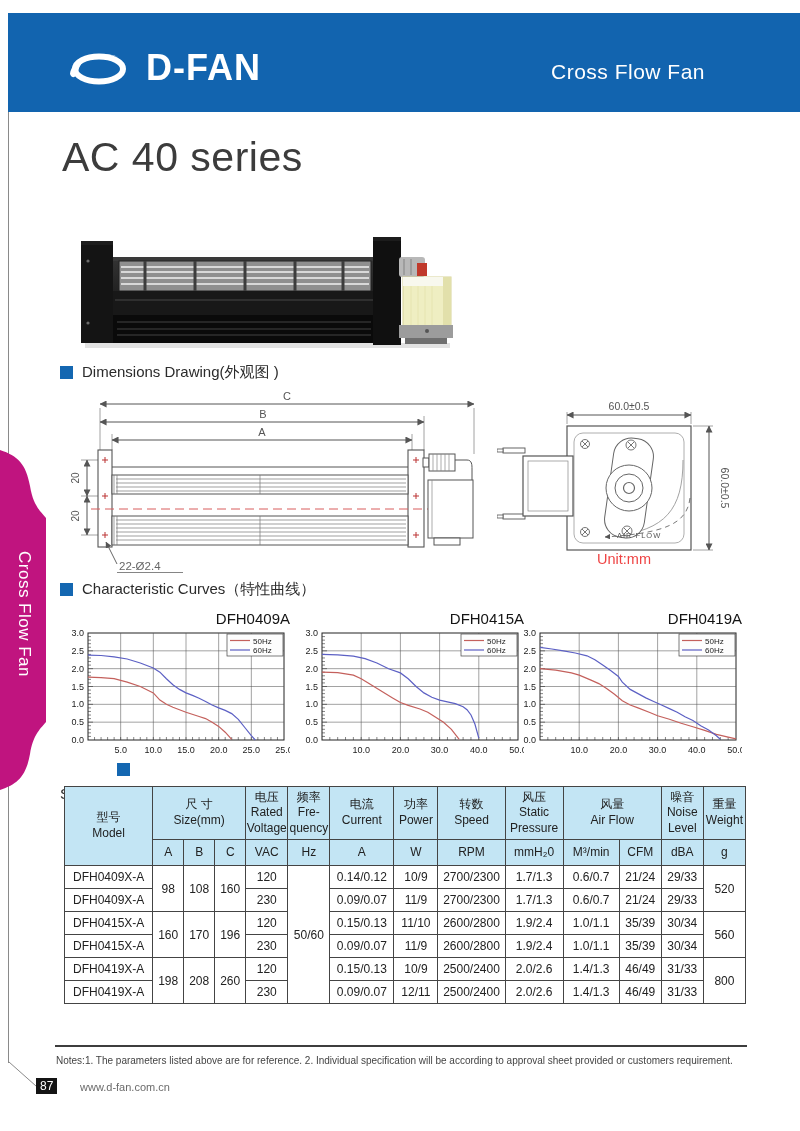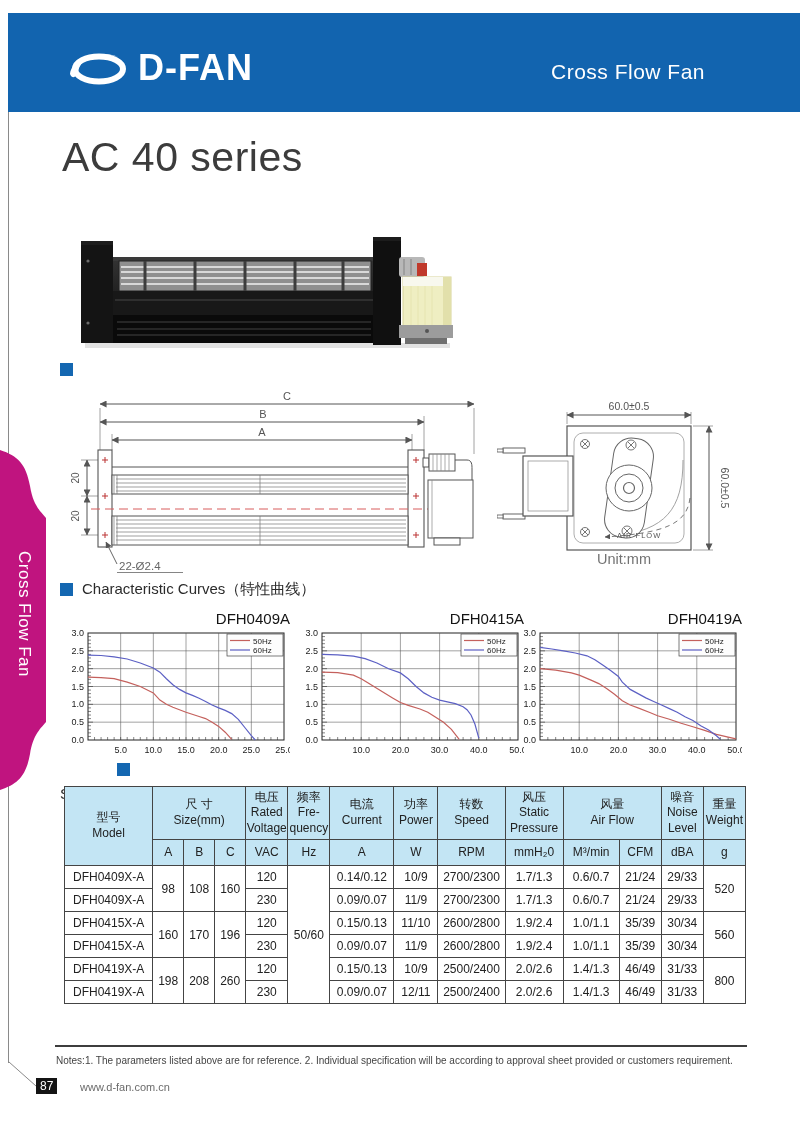--- a/index.html
+++ b/index.html
@@ -4,33 +4,33 @@
 <style>
   html,body{margin:0;padding:0;}
   body{width:800px;height:1131px;position:relative;background:#fff;
        font-family:"Liberation Sans",sans-serif;overflow:hidden;color:#222;}
   .abs{position:absolute;}
 
   
   .header{position:absolute;left:8px;top:13px;width:792px;height:99px;background:#1264af;
           display:flex;align-items:center;justify-content:space-between;
           padding:0 95px 0 60px;box-sizing:border-box;}
-  .brand{display:flex;align-items:center;gap:12px;transform:translateY(5px);}
+  .brand{display:flex;align-items:center;gap:20px;transform:translateY(5px);}
   .brand-name{color:#fff;font-size:36px;font-weight:800;letter-spacing:1px;}
   .product-name{color:#fff;font-size:21px;font-weight:500;transform:translateY(9px);letter-spacing:.5px;}
 
   
   .left-border{position:absolute;left:8px;top:13px;width:1px;height:1050px;background:#8a8a8a;}
 
   .page-title{position:absolute;left:62px;top:134px;font-size:41px;color:#3c3c3c;letter-spacing:.5px;}
 
   .sec{position:absolute;display:flex;align-items:center;gap:9px;font-size:15px;color:#2b2b2b;}
   .sec .bullet{width:13px;height:13px;background:#1467b1;display:inline-block;flex:0 0 auto;}
 
-  .unit-label{position:absolute;left:597px;top:551px;font-size:14.5px;color:#737373;font-weight:500;}
+  .unit-label{position:absolute;left:597px;top:551px;font-size:14.5px;color:#ef4444;font-weight:500;}
 
   
   .chart{position:absolute;width:232px;top:610px;}
   .chart-title{margin-left:32px;font-size:15px;color:#141414;margin-bottom:1px;font-weight:500;text-align:right;}
   .chart svg{display:block;}
 
   
   .spec-table{position:absolute;left:64px;top:786px;border-collapse:collapse;table-layout:fixed;
               width:682px;font-size:12px;color:#222;}
   .spec-table th,.spec-table td{border:1px solid #444;text-align:center;padding:0;}
@@ -122,20 +122,21 @@
     <line x1="350" y1="53" x2="350" y2="92"></line>
       <line x1="357" y1="53" x2="357" y2="92"></line>
   </g>
   <rect x="324" y="92" width="54" height="13" fill="#9c9c9c"></rect>
   <rect x="330" y="105" width="42" height="6" fill="#6f6f6f"></rect>
   <circle cx="352" cy="98" r="2" fill="#555"></circle>
 </svg>
 
 <div class="sec" style="left:60px;top:363px;">
   <span class="bullet"></span>
+  <span>Dimensions Drawing(外观图 )</span>
 </div>
 
 <svg class="abs" style="left:63px;top:388px;" width="424" height="190" viewBox="0 0 424 190">
   <defs>
     <marker id="arF" viewBox="0 0 8 8" refX="7.5" refY="4" markerWidth="7" markerHeight="7" orient="auto-start-reverse">
       <path d="M0,0 L8,4 L0,8 z" fill="#555"></path>
     </marker>
   </defs>
   <g stroke="#8a8a8a" stroke-width="0.8" fill="none">
     <line x1="37" y1="20" x2="37" y2="62"></line>

